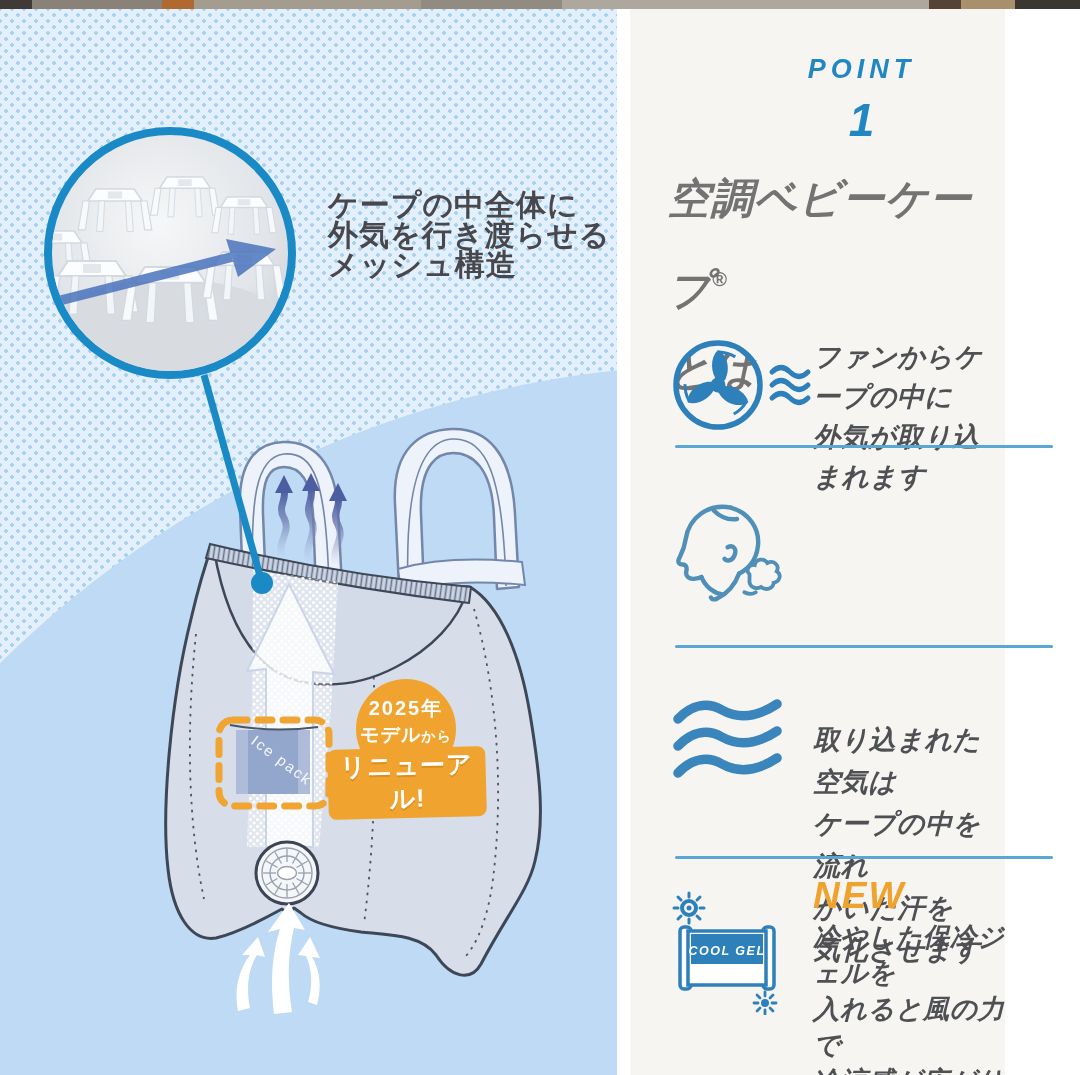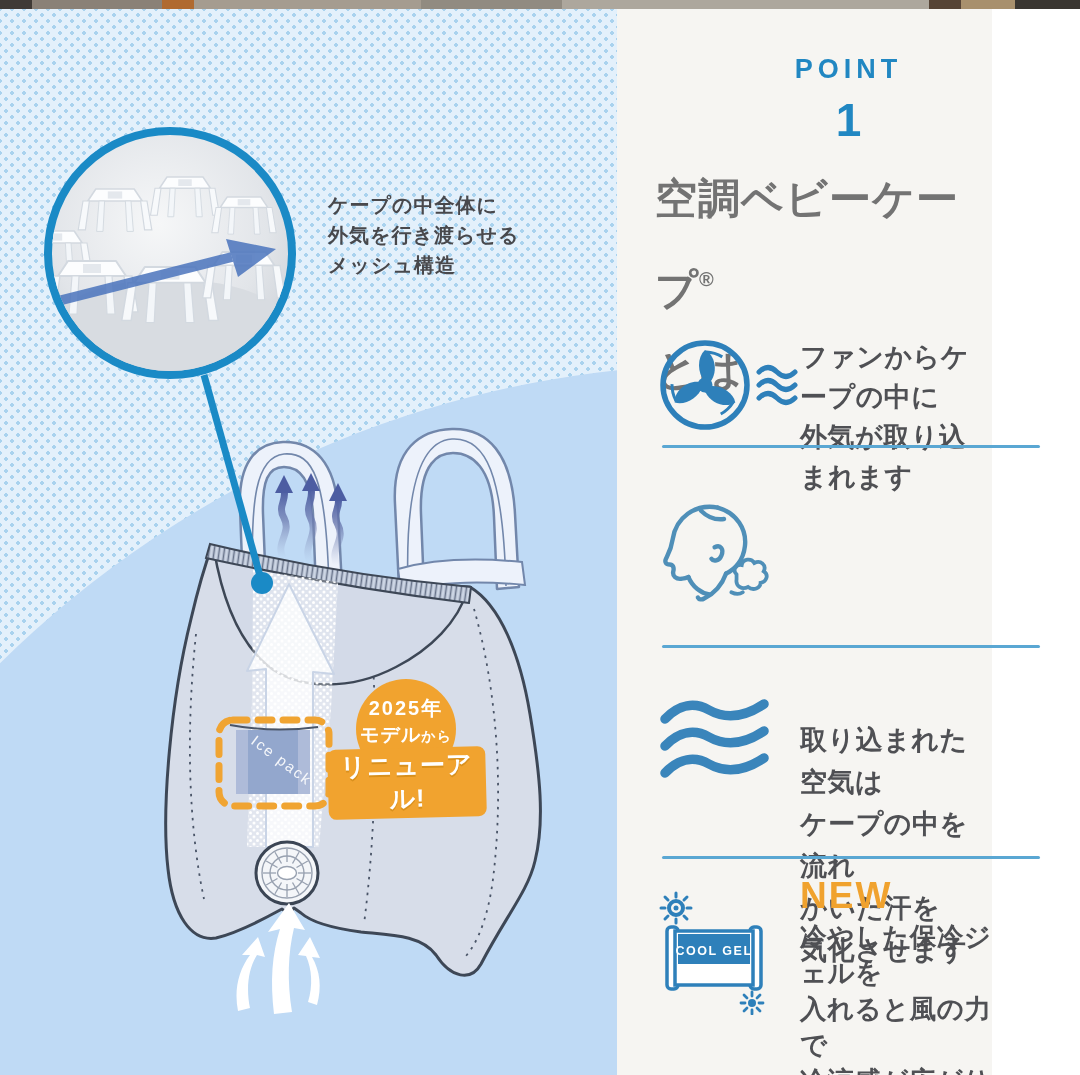--- a/index.html
+++ b/index.html
@@ -14,40 +14,40 @@
   .left-panel{position:absolute;left:0;top:9px;width:617px;height:1066px;overflow:hidden;
     background-color:#e3f0fb;
     background-image:radial-gradient(#a9d2ee 1.7px,transparent 1.7px),
                      radial-gradient(#a9d2ee 1.7px,transparent 1.7px);
     background-size:12px 12px;background-position:0 0,6px 6px;}
   .bg-circle{position:absolute;left:-310px;top:355px;width:2080px;height:2080px;
     border-radius:50%;background:#bfdaf5;}
   .illu{position:absolute;left:0;top:0;z-index:2;}
   .feature-text{position:absolute;left:328px;top:169px;z-index:3;}
   .feature-title{font-size:30px;font-weight:bold;color:#3a3a3e;letter-spacing:1px;}
-  .feature-desc{margin-top:12px;font-size:20px;line-height:30px;font-weight:600;
+  .feature-desc{margin-top:12px;font-size:30px;line-height:30px;font-weight:600;
     color:#48484c;white-space:pre-line;letter-spacing:1px;}
   
   .bubble{position:absolute;left:330px;top:664px;width:156px;height:132px;z-index:4;}
   .bubble-circle{position:absolute;left:26px;top:6px;width:100px;height:100px;
     border-radius:50%;background:#f1a32f;}
   .bubble-tail{position:absolute;left:12px;top:84px;width:36px;height:36px;background:#f1a32f;
     clip-path:polygon(100% 0,100% 55%,0 100%);}
   .bubble-l1{position:absolute;left:26px;top:22px;width:100px;text-align:center;
     color:#fff;font-size:20px;font-weight:bold;letter-spacing:2px;}
   .bubble-l2{position:absolute;left:26px;top:49px;width:100px;text-align:center;
     color:#fff;font-size:19px;font-weight:bold;letter-spacing:1px;}
   .bubble-l2 .small{font-size:14px;}
   .bubble-l3{position:absolute;left:-2px;top:75px;width:158px;text-align:center;
     color:#fff;font-size:25px;font-weight:800;letter-spacing:1px;
     background:#f1a32f;border-radius:8px;padding:1px 0 3px;
     text-shadow:0 2px 0 #d9901d;transform:rotate(-1.5deg);}
   
-  .right-panel{position:absolute;left:617px;top:9px;width:375px;height:1066px;
-    background:#f6f5f2;}
+  .right-panel{position:absolute;left:630px;top:9px;width:375px;height:1066px;
+    background:#f6f5f2;font-style:italic;}
   .point-label{position:absolute;left:0;top:45px;width:463px;text-align:center;
     color:#2187c2;font-size:27px;font-weight:bold;letter-spacing:5px;}
   .point-number{position:absolute;left:0;top:84px;width:463px;text-align:center;
     color:#2187c2;font-size:46px;font-weight:bold;}
   .main-title{position:absolute;left:38px;top:150px;color:#737373;font-size:42px;
     font-weight:bold;line-height:80px;letter-spacing:1px;}
   .main-title sup{font-size:20px;vertical-align:18px;}
   .item-icon{position:absolute;}
   .item-text{position:absolute;left:183px;font-size:27px;font-weight:600;color:#4f5054;
     white-space:pre-line;letter-spacing:.5px;}

